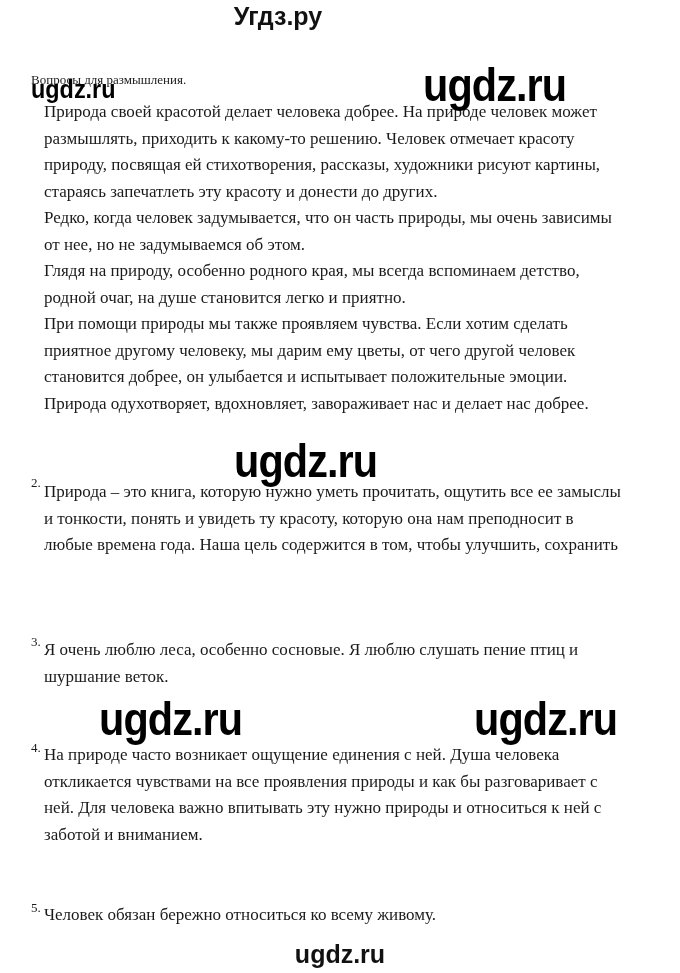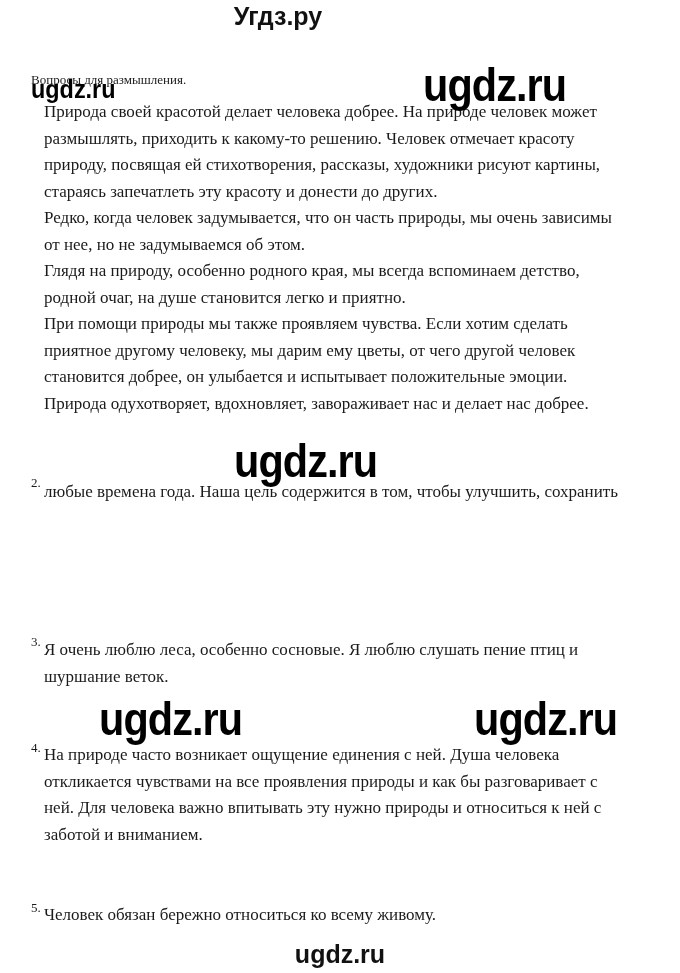--- a/index.html
+++ b/index.html
@@ -36,20 +36,22 @@
     <div>Глядя на природу, особенно родного края, мы всегда вспоминаем детство,</div>
     <div>родной очаг, на душе становится легко и приятно.</div>
     <div>При помощи природы мы также проявляем чувства. Если хотим сделать</div>
     <div>приятное другому человеку, мы дарим ему цветы, от чего другой человек</div>
     <div>становится добрее, он улыбается и испытывает положительные эмоции.</div>
     <div>Природа одухотворяет, вдохновляет, завораживает нас и делает нас добрее.</div>
   </div>
 
   <div class="heading" style="top:451px">2.</div>
   <div class="para" style="top:479px">
+    <div>Природа – это книга, которую нужно уметь прочитать, ощутить все ее замыслы</div>
+    <div>и тонкости, понять и увидеть ту красоту, которую она нам преподносит в</div>
     <div>любые времена года. Наша цель содержится в том, чтобы улучшить, сохранить</div>
   </div>
 
   <div class="heading" style="top:610px">3.</div>
   <div class="para" style="top:637px">
     <div>Я очень люблю леса, особенно сосновые. Я люблю слушать пение птиц и</div>
     <div>шуршание веток.</div>
   </div>
 
   <div class="heading" style="top:716px">4.</div>

